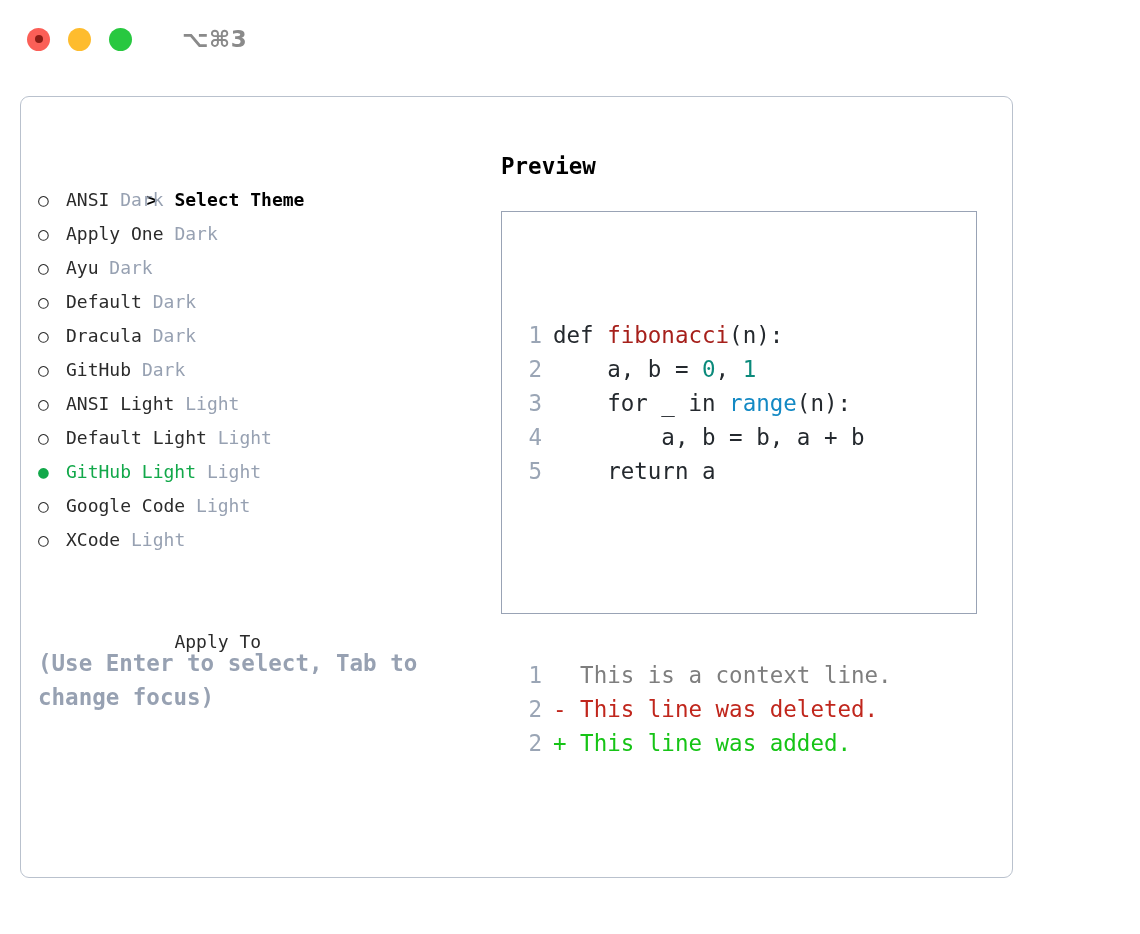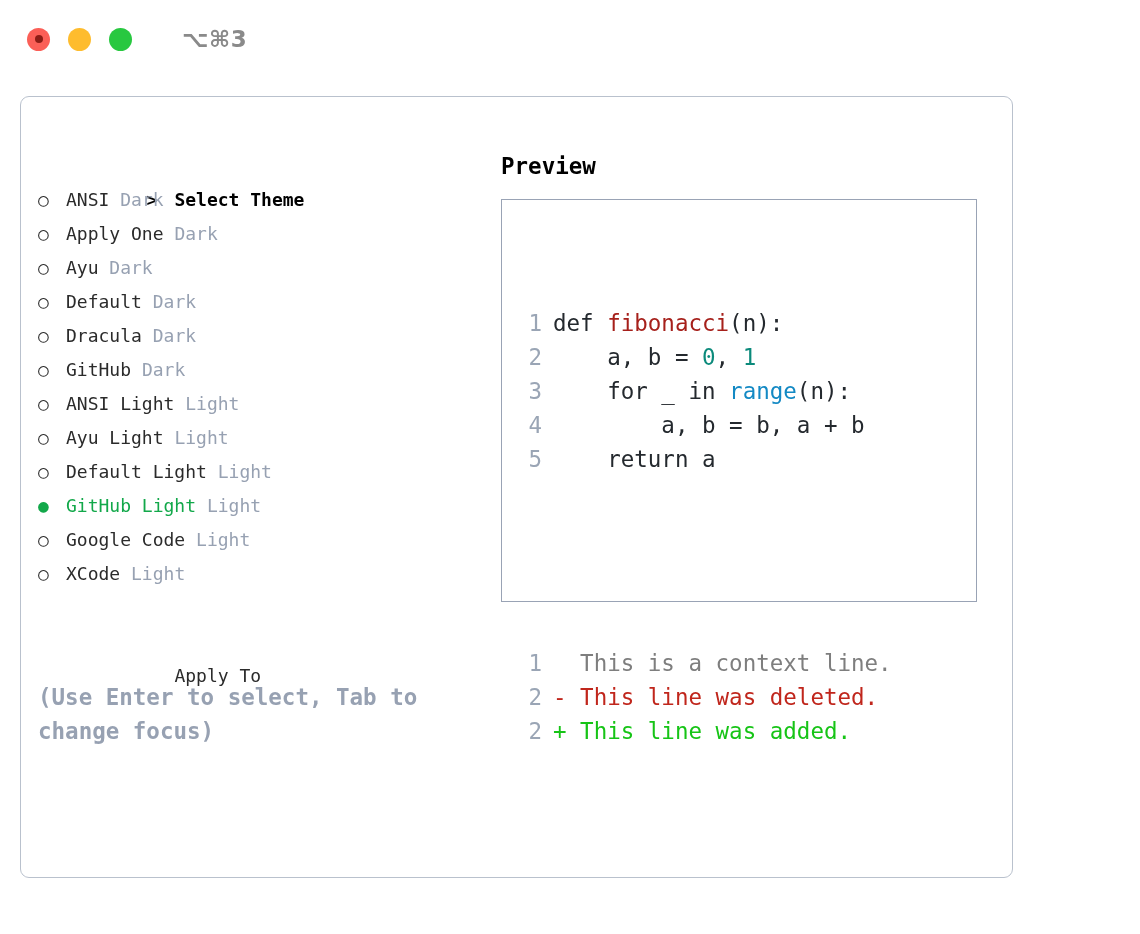--- a/index.html
+++ b/index.html
@@ -139,21 +139,21 @@
     top: 52px;
     width: 490px;
   }
   .preview-title {
     font-size: 22.5px;
     line-height: 34px;
     color: #000000;
     font-weight: bold;
   }
   .preview-box {
-    margin-top: 16px;
+    margin-top: 28px;
     width: 476px;
     height: 403px;
     border: 1px solid #99a3b5;
     background: #ffffff;
     box-sizing: border-box;
     position: relative;
   }
   .code {
     position: absolute;
     left: 14px;
@@ -203,21 +203,20 @@
         </div>
 
         <div id="theme-list">
             <div class="row"><span class="marker">○</span><span class="">ANSI</span><span> </span><span class="muted">Dark</span></div>
             <div class="row"><span class="marker">○</span><span class="">Apply One</span><span> </span><span class="muted">Dark</span></div>
             <div class="row"><span class="marker">○</span><span class="">Ayu</span><span> </span><span class="muted">Dark</span></div>
             <div class="row"><span class="marker">○</span><span class="">Default</span><span> </span><span class="muted">Dark</span></div>
             <div class="row"><span class="marker">○</span><span class="">Dracula</span><span> </span><span class="muted">Dark</span></div>
             <div class="row"><span class="marker">○</span><span class="">GitHub</span><span> </span><span class="muted">Dark</span></div>
             <div class="row"><span class="marker">○</span><span class="">ANSI Light</span><span> </span><span class="muted">Light</span></div>
-            <div class="row"><span class="marker">○</span><span class="">Ayu Light</span><span> </span><span class="muted">Light</span></div>
             <div class="row"><span class="marker">○</span><span class="">Default Light</span><span> </span><span class="muted">Light</span></div>
             <div class="row"><span class="marker bullet-filled">●</span><span class="selected">GitHub Light</span><span> </span><span class="muted">Light</span></div>
             <div class="row"><span class="marker">○</span><span class="">Google Code</span><span> </span><span class="muted">Light</span></div>
             <div class="row"><span class="marker">○</span><span class="">XCode</span><span> </span><span class="muted">Light</span></div>
           </div>
 
         <div class="spacer"></div>
 
         <div class="row">
           <span class="marker"> </span><span>Apply To</span>

